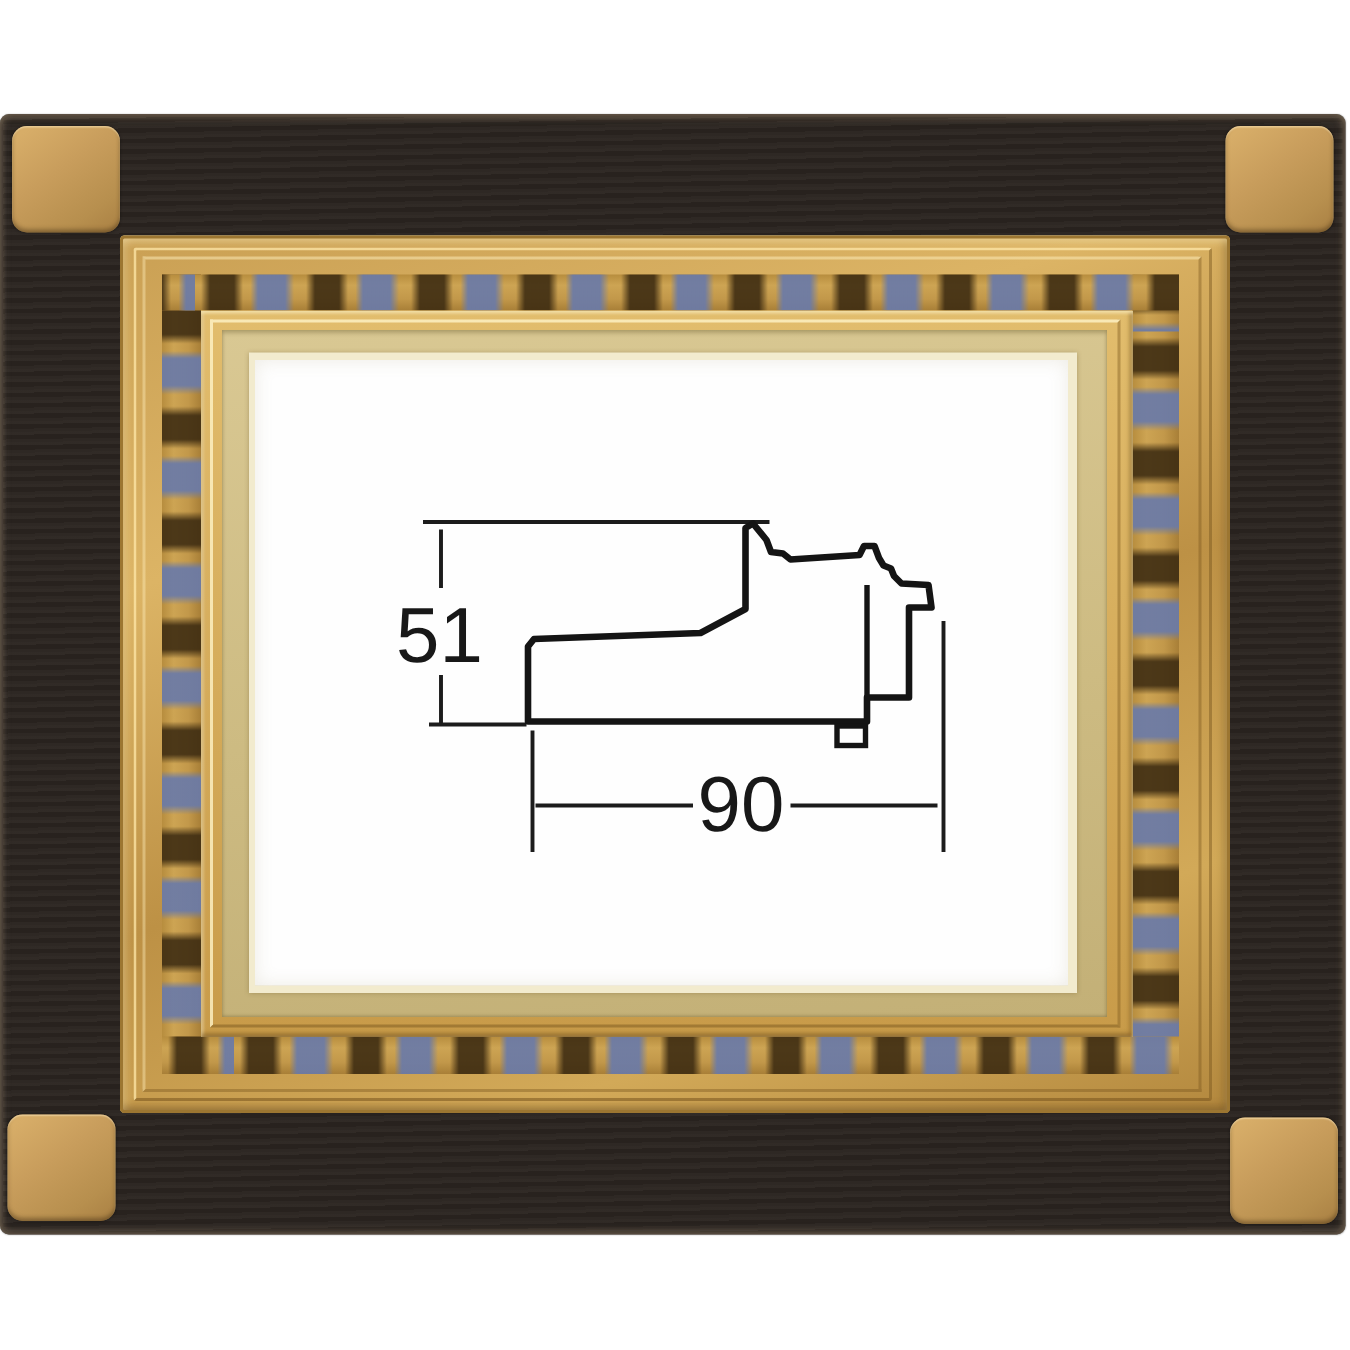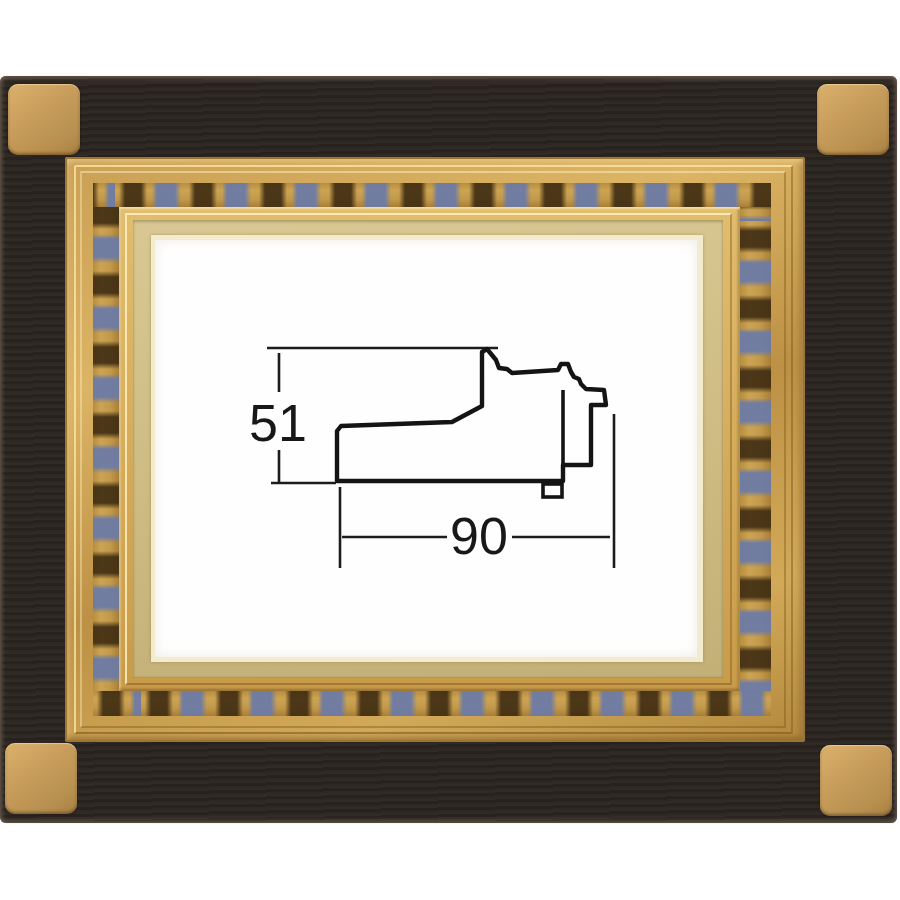--- a/index.html
+++ b/index.html
@@ -28,21 +28,21 @@
     position:absolute;width:72px;height:71px;border-radius:10px;
     background:linear-gradient(145deg,#d7ad68 8%,#c89d5c 42%,#b78f4e 78%,#a98043 100%);
     box-shadow:inset 0 1px 1px rgba(255,235,190,.55), inset 0 -2px 3px rgba(60,40,15,.45),
                0 0 2px rgba(0,0,0,.4);
   }
   .corner.tl{left:8px;top:84px;}
   .corner.tr{left:817px;top:84px;}
   .corner.bl{left:5px;top:743px;}
   .corner.br{left:820px;top:745px;}
   
-  .gold-frame{position:absolute;left:65px;top:157px;width:740px;height:585px;}
+  .gold-frame{position:absolute;left:80px;top:157px;width:740px;height:585px;}
   .gold-frame>div{position:absolute;}
   .gf-base{
     inset:0;border-radius:3px;
     background:linear-gradient(160deg,#caa054,#dcb465 28%,#bd9145 55%,#d2a958 80%,#b3883e);
     box-shadow:inset 0 0 0 2px #9c7631,
       inset 0 4px 6px rgba(255,235,180,.55),
       inset 0 -4px 6px rgba(90,60,20,.45),
       inset 4px 0 6px rgba(255,235,180,.35),
       inset -4px 0 6px rgba(90,60,20,.35);
   }

